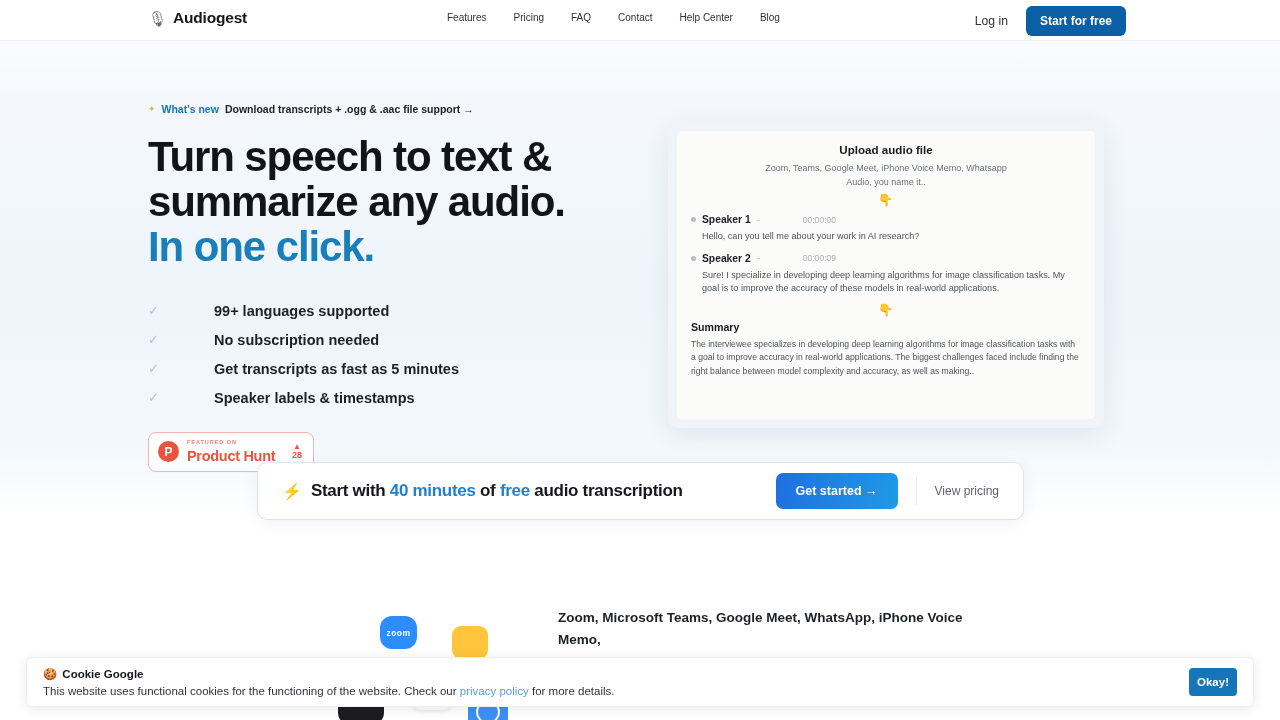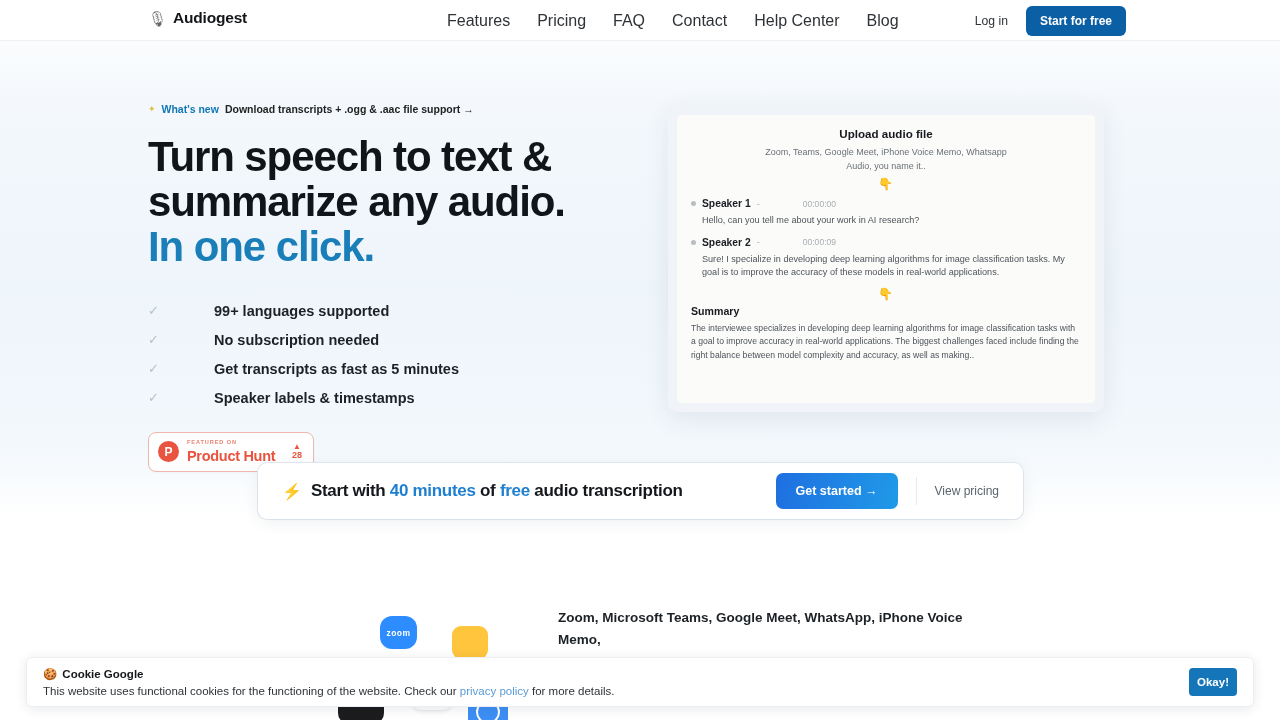--- a/index.html
+++ b/index.html
@@ -30,21 +30,21 @@
     display: flex; align-items: center; gap: 6px;
   }
   .brand-icon { font-size: 15px; line-height: 1; filter: grayscale(1) contrast(.6); opacity: .75; }
   .brand-name { font-size: 15.5px; font-weight: bold; color: #14161a; letter-spacing: -0.2px; }
 
   .nav {
     position: absolute; left: 447px; top: 12px;
     display: flex; align-items: center; gap: 27px;
   }
   .nav a {
-    font-size: 16px; color: #2e3338; text-decoration: none; white-space: nowrap;
+    font-size: 10px; color: #2e3338; text-decoration: none; white-space: nowrap;
   }
 
   .header-right {
     position: absolute; right: 154px; top: 6px;
     display: flex; align-items: center; gap: 18px;
   }
   .login-link { font-size: 12.2px; color: #2e3338; text-decoration: none; }
   .btn-start {
     background: #0b5fa4; color: #fff; font-size: 12px; font-weight: bold;
     border: none; border-radius: 6px; padding: 8px 14px; cursor: pointer;
@@ -90,21 +90,21 @@
   }
   .ph-txt { flex: 1; line-height: 1; }
   .ph-top { font-size: 5.6px; color: #e8846f; font-weight: bold; letter-spacing: .9px; }
   .ph-main { font-size: 14.5px; color: #e8543f; font-weight: bold; letter-spacing: -.3px; margin-top: 4px; }
   .ph-vote { text-align: center; line-height: 1.05; flex: none; padding-right: 2px; }
   .ph-caret { font-size: 8px; color: #e8543f; }
   .ph-count { font-size: 9px; color: #e8543f; font-weight: bold; }
 
   
   .mock-outer {
-    position: absolute; left: 668px; top: 106px;
+    position: absolute; left: 668px; top: 122px;
     width: 436px; height: 306px;
     background: #f0f3f7; border-radius: 9px;
     padding: 9px;
     box-shadow: 0 7px 26px rgba(30,50,80,.09);
   }
   .mock-inner {
     width: 100%; height: 100%;
     background: #fbfbfa; border-radius: 5px;
     padding: 12px 14px 0 14px; overflow: hidden;
   }

